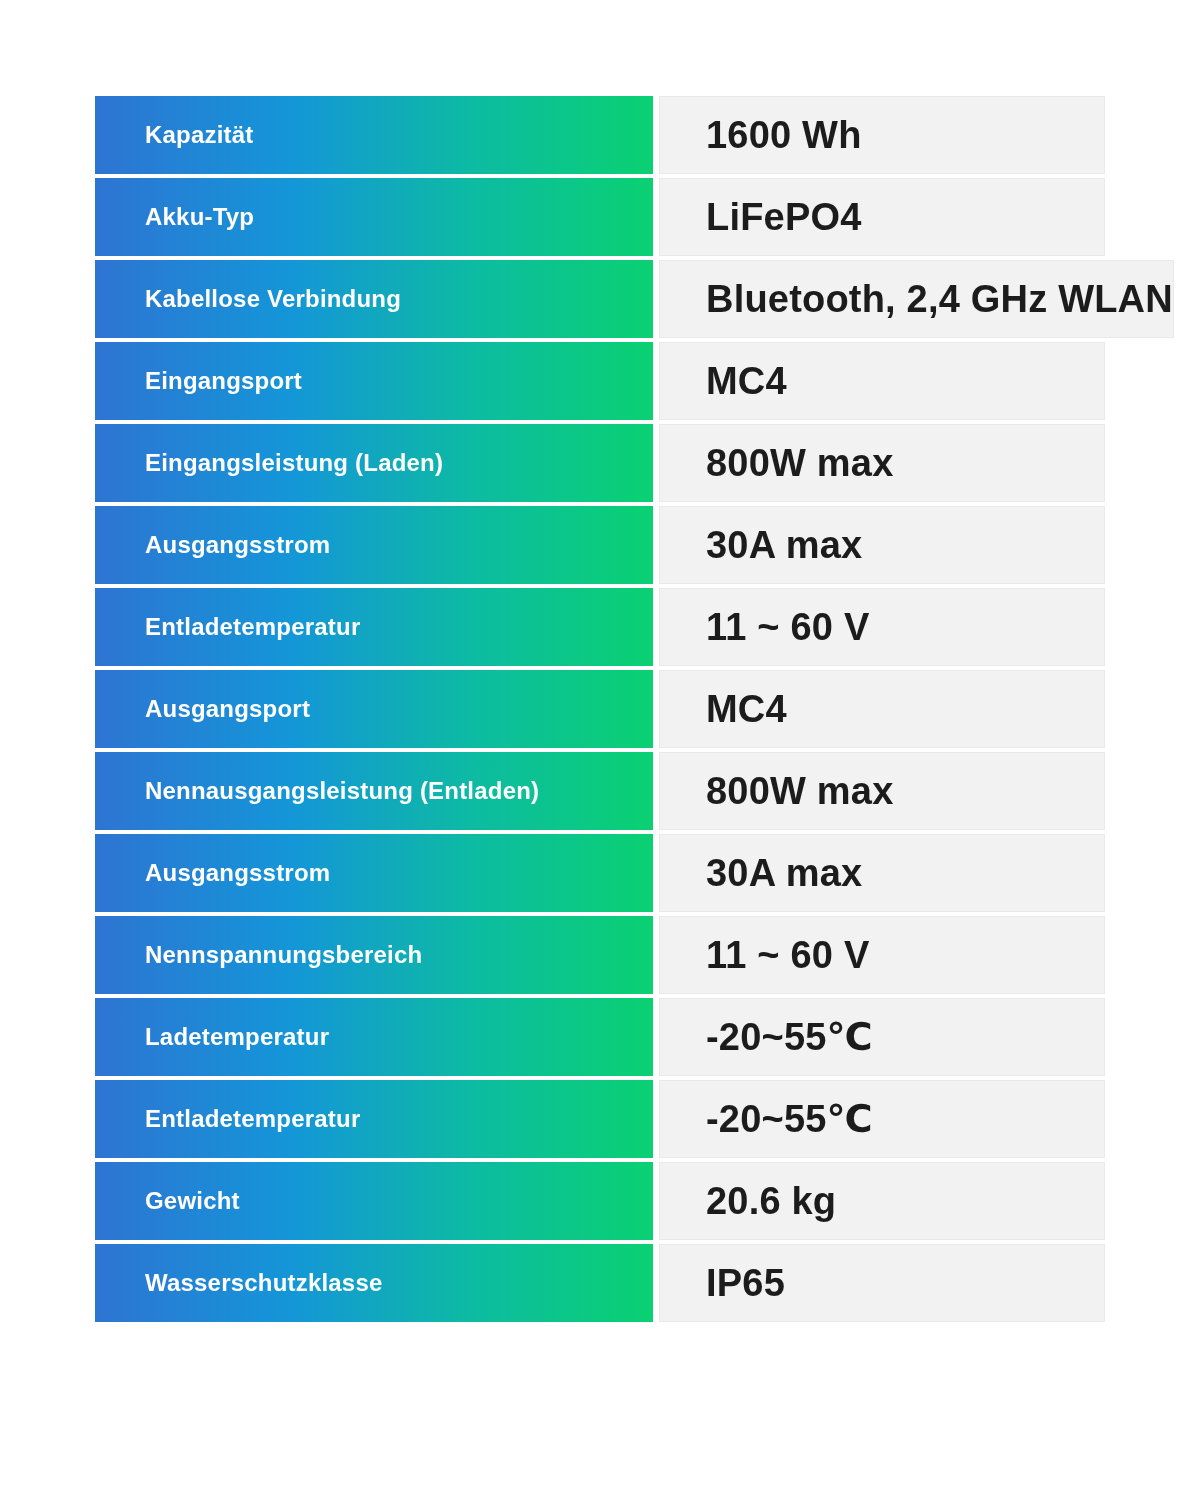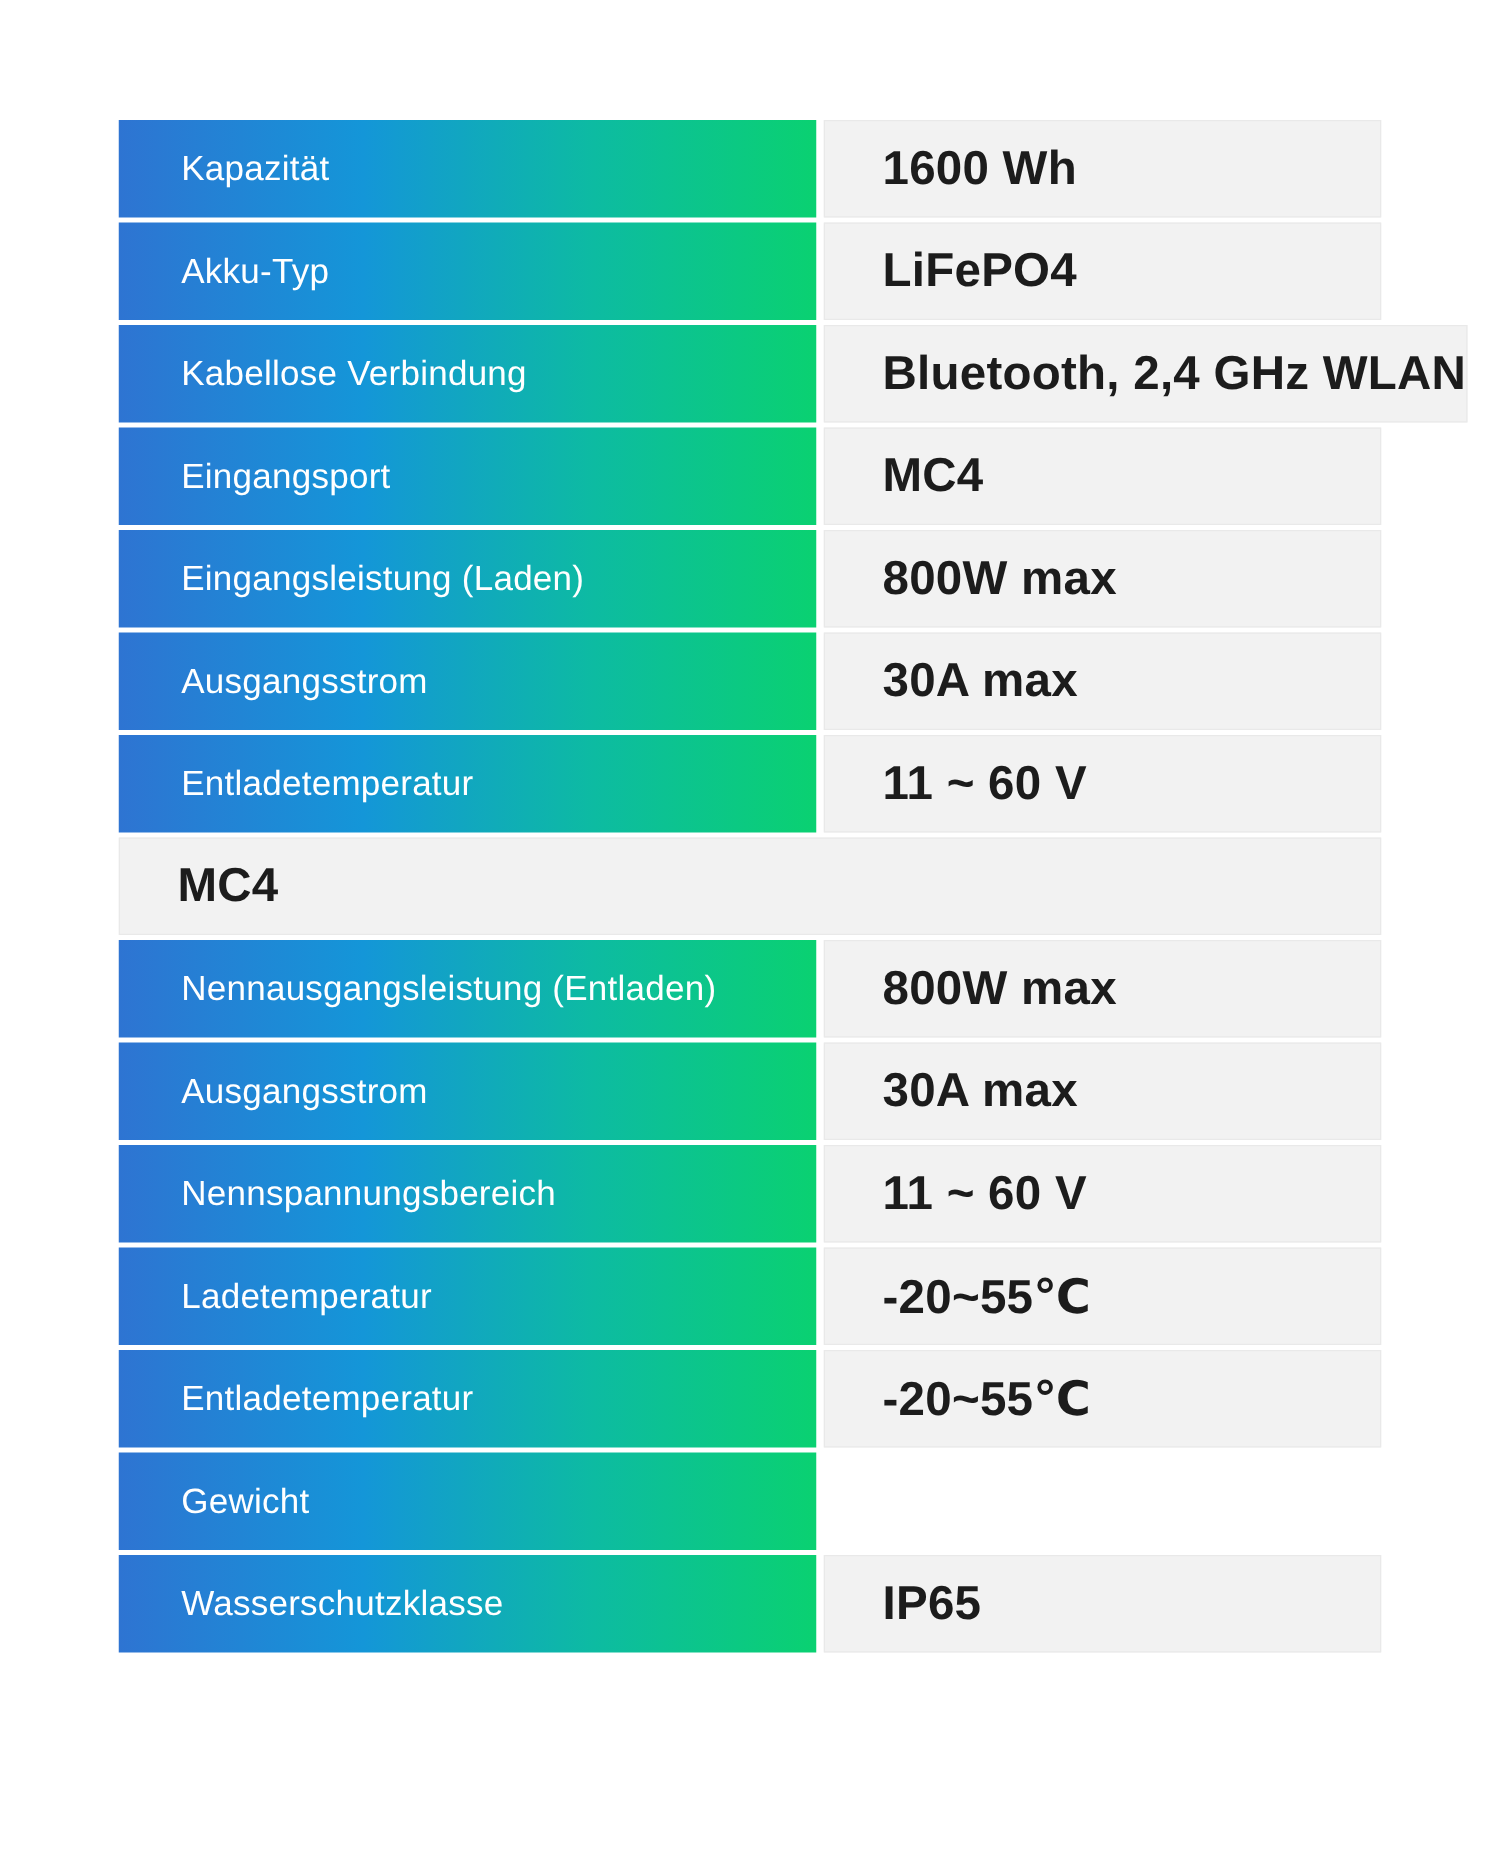--- a/index.html
+++ b/index.html
@@ -42,22 +42,22 @@
     flex: 1 1 auto;
     display: flex;
     align-items: center;
     padding-left: 46px;
     box-sizing: border-box;
     background: #f2f2f2;
     border: 1px solid #e9e9e9;
   }
   .spec-label {
     color: #ffffff;
-    font-size: 28px;
-    font-weight: 400;
+    font-size: 24px;
+    font-weight: 700;
     letter-spacing: 0.2px;
     white-space: nowrap;
   }
   .spec-value {
     color: #1c1c1c;
     font-size: 38px;
     font-weight: 700;
     letter-spacing: 0.2px;
     white-space: nowrap;
   }
@@ -124,20 +124,23 @@
   <div class="spec-row">
     <div class="spec-label-cell">
       <span class="spec-label">Entladetemperatur</span>
     </div>
     <div class="spec-value-cell">
       <span class="spec-value">11 ~ 60 V</span>
     </div>
   </div>
 
   <div class="spec-row">
+    <div class="spec-label-cell">
+      <span class="spec-label">Ausgangsport</span>
+    </div>
     <div class="spec-value-cell">
       <span class="spec-value">MC4</span>
     </div>
   </div>
 
   <div class="spec-row">
     <div class="spec-label-cell">
       <span class="spec-label">Nennausgangsleistung (Entladen)</span>
     </div>
     <div class="spec-value-cell">
@@ -178,20 +181,23 @@
     </div>
     <div class="spec-value-cell">
       <span class="spec-value">-20~55℃</span>
     </div>
   </div>
 
 
   <div class="spec-row">
     <div class="spec-label-cell">
       <span class="spec-label">Gewicht</span>
+    </div>
+    <div class="spec-value-cell">
+      <span class="spec-value">20.6 kg</span>
     </div>
   </div>
 
   <div class="spec-row">
     <div class="spec-label-cell">
       <span class="spec-label">Wasserschutzklasse</span>
     </div>
     <div class="spec-value-cell">
       <span class="spec-value">IP65</span>
     </div>

